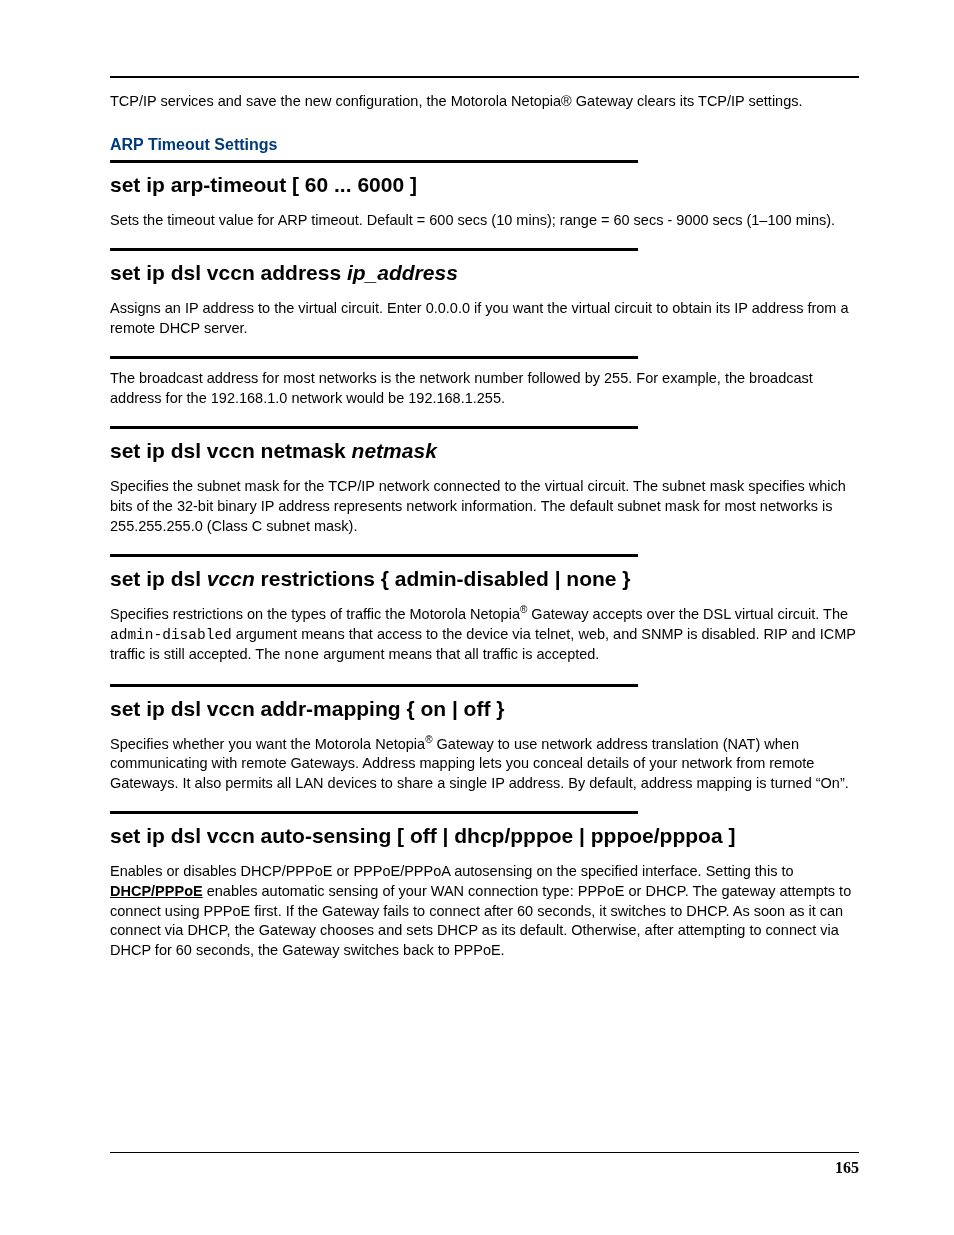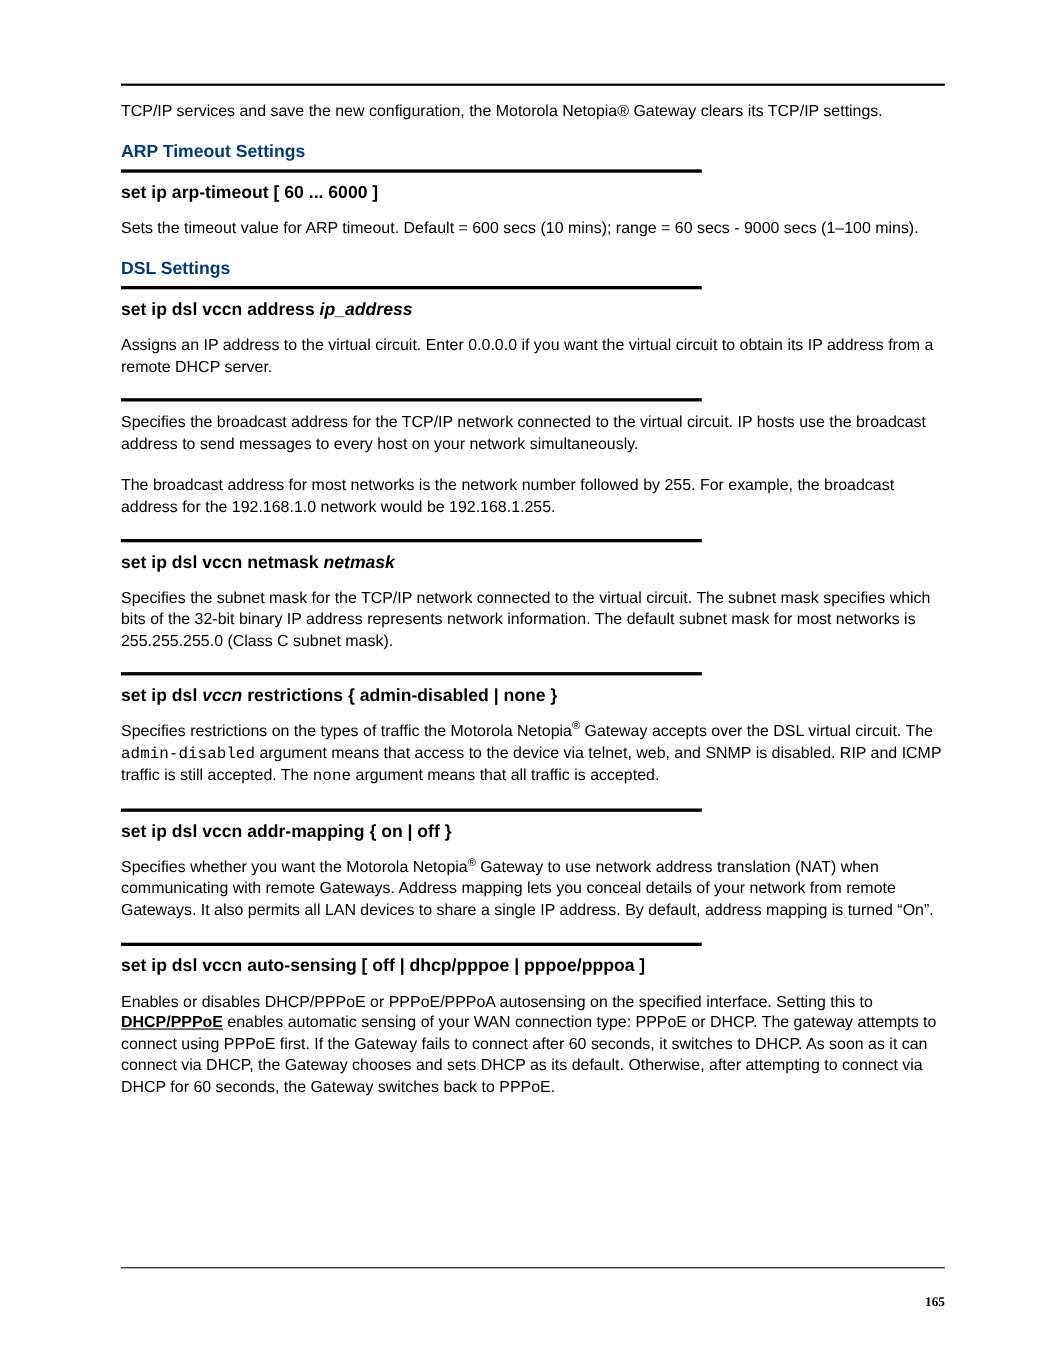--- a/index.html
+++ b/index.html
@@ -22,42 +22,42 @@
   }
   .body-text {
     font-size: 14.5px;
     line-height: 1.35;
     margin: 0 0 18px 0;
   }
   .section-title {
     color: #003a7a;
     font-weight: bold;
     font-size: 16px;
-    margin: 12px 0 6px 0;
+    margin: 24px 0 6px 0;
   }
   .thick-rule {
     border-top: 3px solid #000;
     width: 528px;
     margin: 4px 0 10px 0;
   }
   .cmd-heading {
     font-weight: bold;
-    font-size: 16px;
+    font-size: 21px;
     margin: 10px 0 14px 0;
   }
   .cmd-heading .ital { font-style: italic; }
   sup { font-size: 10px; vertical-align: super; line-height: 0; }
   .mono { font-family: "Courier New", monospace; font-weight: normal; }
   .bold { font-weight: bold; text-decoration: underline; }
   .page-num {
     position: absolute;
-    bottom: 44px;
+    bottom: 58px;
     right: 95px;
     font-family: Georgia, "Times New Roman", serif;
-    font-size: 12px;
+    font-size: 16px;
     font-weight: bold;
   }
   .bottom-rule {
     border-top: 1.5px solid #000;
     position: absolute;
     bottom: 82px;
     left: 110px;
     right: 95px;
   }
 </style>
@@ -67,28 +67,26 @@
 <div class="page">
   <div class="top-rule"></div>
 
   <p class="body-text">TCP/IP services and save the new configuration, the Motorola Netopia® Gateway clears its TCP/IP settings.</p>
 
   <div class="section-title">ARP Timeout Settings</div>
   <div class="thick-rule"></div>
   <div class="cmd-heading">set ip arp-timeout [ 60 ... 6000 ]</div>
   <p class="body-text">Sets the timeout value for ARP timeout. Default = 600 secs (10 mins); range = 60 secs - 9000 secs (1–100 mins).</p>
 
-  <div class="section-title">DSL Settings</div>
 
   <div class="thick-rule"></div>
   <div class="cmd-heading"><span>set ip dsl vccn address </span><span class="ital">ip_address</span></div>
   <p class="body-text">Assigns an IP address to the virtual circuit. Enter 0.0.0.0 if you want the virtual circuit to obtain its IP address from a remote DHCP server.</p>
 
   <div class="thick-rule"></div>
-  <p class="body-text">Specifies the broadcast address for the TCP/IP network connected to the virtual circuit. IP hosts use the broadcast address to send messages to every host on your network simultaneously.</p>
   <p class="body-text">The broadcast address for most networks is the network number followed by 255. For example, the broadcast address for the 192.168.1.0 network would be 192.168.1.255.</p>
 
   <div class="thick-rule"></div>
   <div class="cmd-heading"><span>set ip dsl vccn netmask </span><span class="ital">netmask</span></div>
   <p class="body-text">Specifies the subnet mask for the TCP/IP network connected to the virtual circuit. The subnet mask specifies which bits of the 32-bit binary IP address represents network information. The default subnet mask for most networks is 255.255.255.0 (Class C subnet mask).</p>
 
   <div class="thick-rule"></div>
   <div class="cmd-heading"><span>set ip dsl </span><span class="ital">vccn</span><span> restrictions { admin-disabled | none }</span></div>
   <p class="body-text"><span>Specifies restrictions on the types of traffic the Motorola Netopia</span><sup>®</sup><span> Gateway accepts over the DSL virtual circuit. The </span><span class="mono">admin-disabled</span><span> argument means that access to the device via telnet, web, and SNMP is disabled. RIP and ICMP traffic is still accepted. The </span><span class="mono">none</span><span> argument means that all traffic is accepted.</span></p>
 

